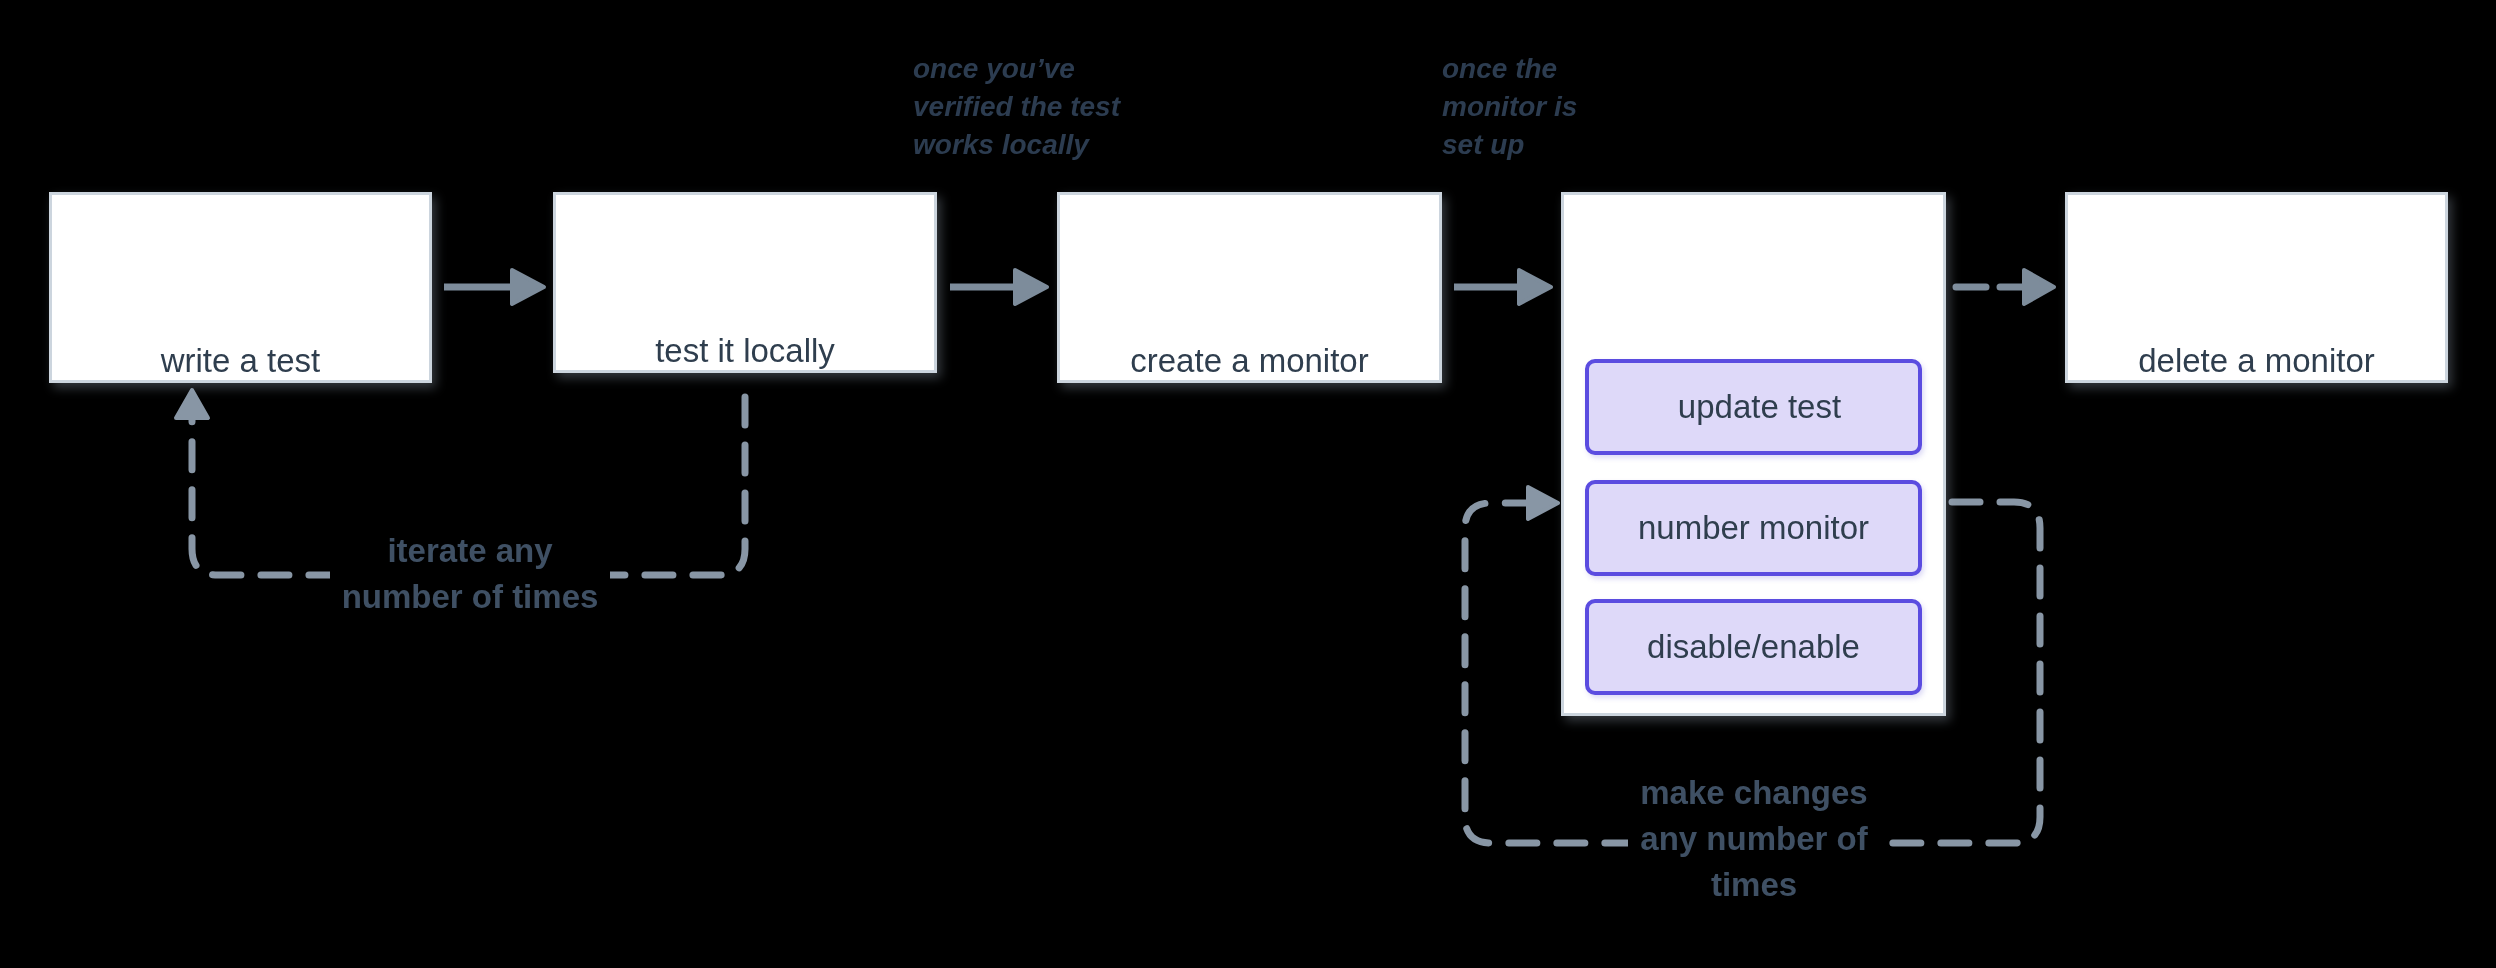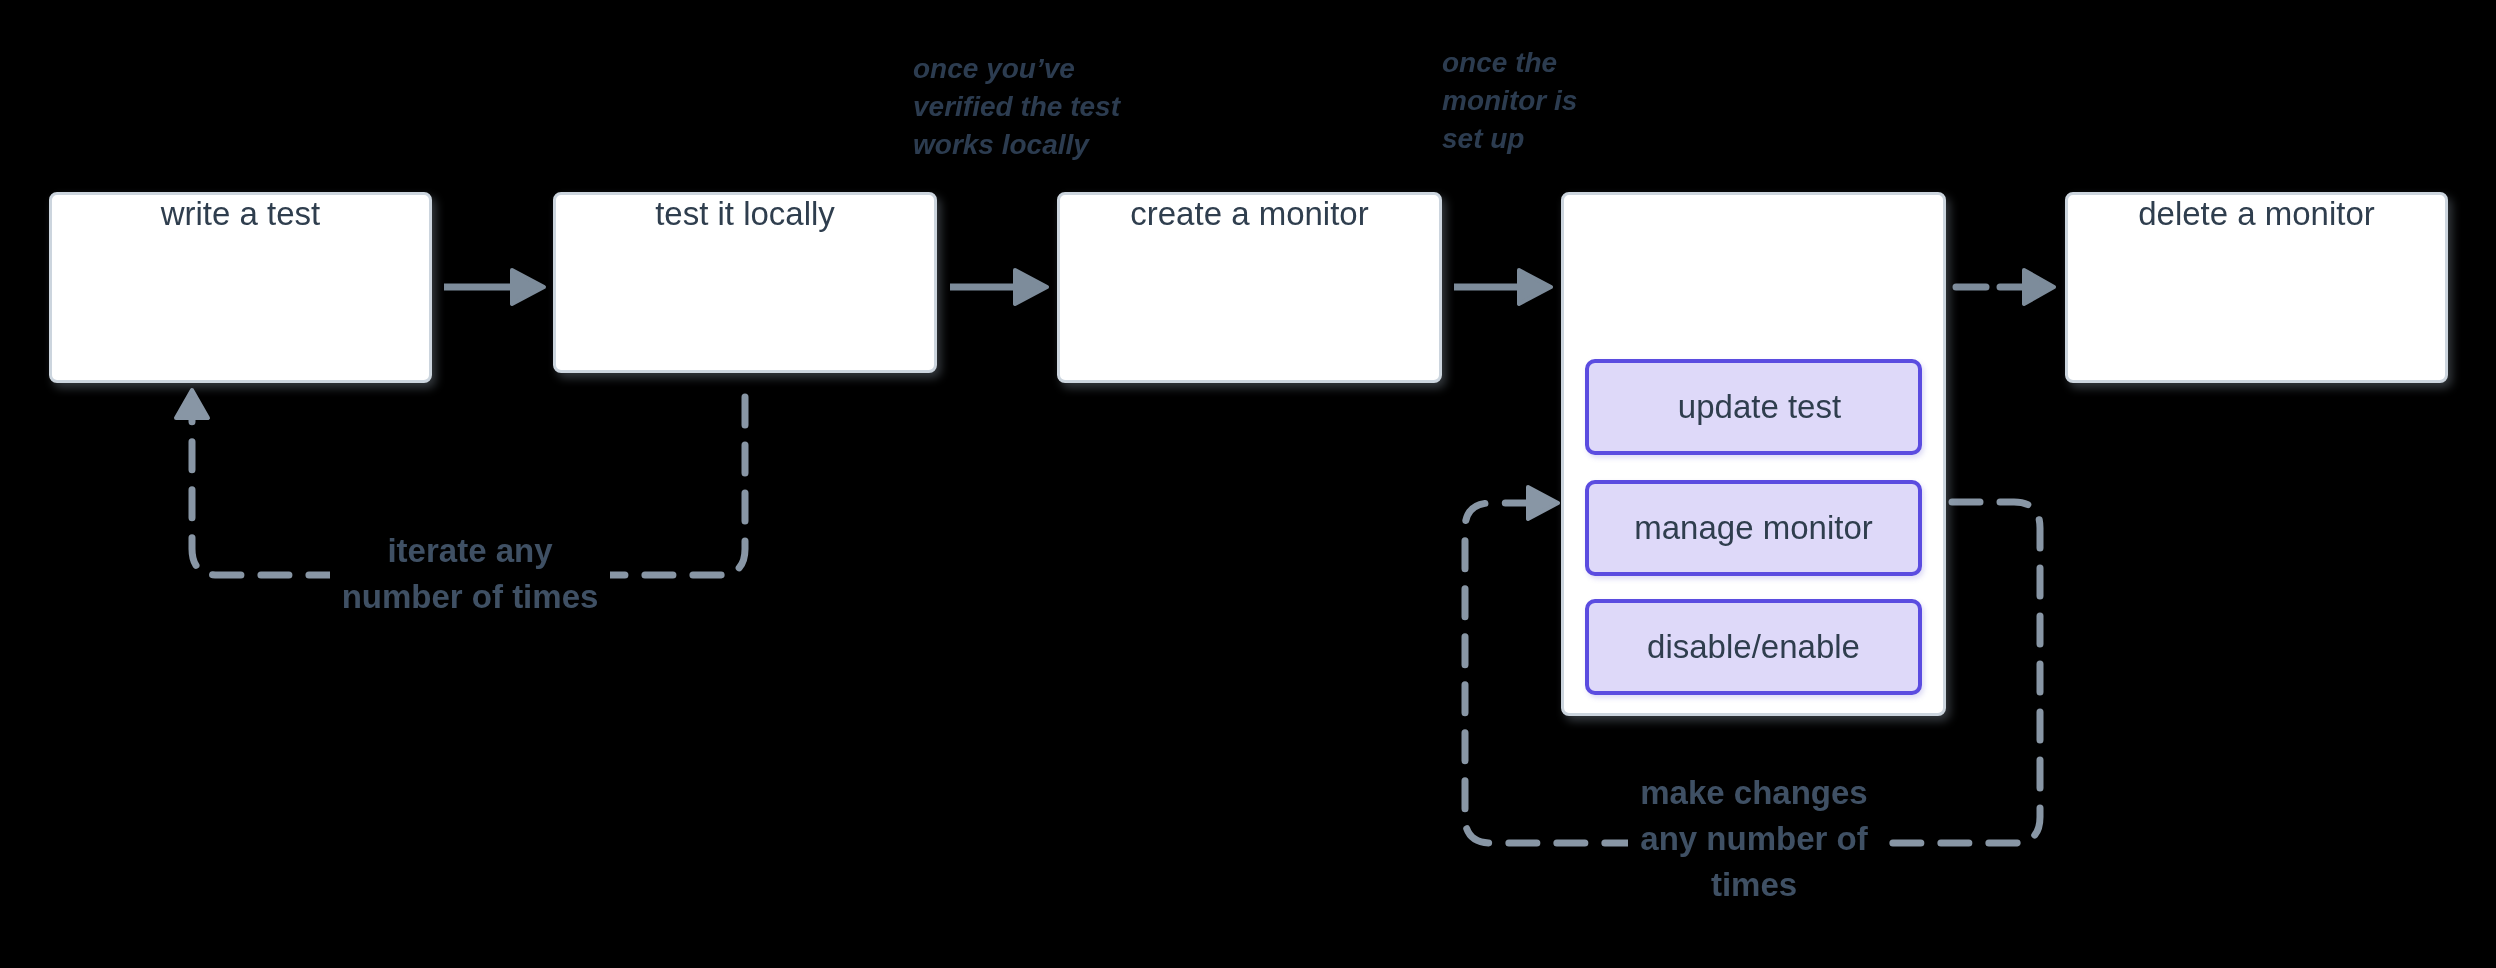--- a/index.html
+++ b/index.html
@@ -9,22 +9,22 @@
     --page-bg:#000000;
   }
   html,body{margin:0;padding:0;background:var(--page-bg);}
   #stage{
     position:relative;width:2496px;height:968px;background:var(--page-bg);
     font-family:"Liberation Sans", sans-serif;overflow:hidden;
   }
   svg.overlay{position:absolute;left:0;top:0;width:2496px;height:968px;}
   .node{
     position:absolute;background:var(--box-bg);
-    border:3px solid var(--box-border);border-radius:8px;
-    display:flex;align-items:flex-start;justify-content:center;
+    border:3px solid var(--box-border);border-radius:0;
+    display:flex;align-items:flex-end;justify-content:center;
     color:var(--box-text);font-size:33px;
     box-shadow:4px 5px 10px rgba(173,188,205,0.30);
     box-sizing:border-box;
   }
   .node-label{white-space:nowrap;}
   #box-write  {left:49px;  top:192px;width:383px;height:191px;}
   #box-test   {left:553px; top:192px;width:384px;height:181px;}
   #box-create {left:1057px;top:192px;width:385px;height:191px;}
   #box-delete {left:2065px;top:192px;width:383px;height:191px;}
   #box-manage {
@@ -43,21 +43,21 @@
     box-shadow:2px 3px 5px rgba(120,110,220,0.25);
   }
   #btn-update-test   {top:164px;padding-left:12px;}
   #btn-update-monitor{top:285px;}
   #btn-disable-enable{top:404px;}
   .note{
     position:absolute;color:var(--note-text);
     font-size:28px;line-height:38px;font-style:italic;font-weight:700;
   }
   #note-verified{left:913px; top:50px;}
-  #note-setup   {left:1442px;top:44px;}
+  #note-setup   {left:1442px;top:50px;}
   .loop-label{
     position:absolute;color:var(--loop-label-text);
     font-size:33px;line-height:46px;font-weight:700;text-align:center;
     background:var(--page-bg);
   }
   #label-iterate{left:330px; top:528px;width:280px;}
   #label-changes{left:1628px;top:770px;width:252px;}
 </style>
 </head>
 <body>
@@ -119,21 +119,21 @@
 
   <div class="node" id="box-create">
     <span class="node-label">create a monitor</span>
   </div>
 
   <div class="node" id="box-manage">
     <div class="sub-btn" id="btn-update-test">
       <span>update test</span>
     </div>
     <div class="sub-btn" id="btn-update-monitor">
-      <span>manage monitor</span>
+      <span>number monitor</span>
     </div>
     <div class="sub-btn" id="btn-disable-enable">
       <span>disable/enable</span>
     </div>
   </div>
 
   <div class="node" id="box-delete">
     <span class="node-label">delete a monitor</span>
   </div>
 

